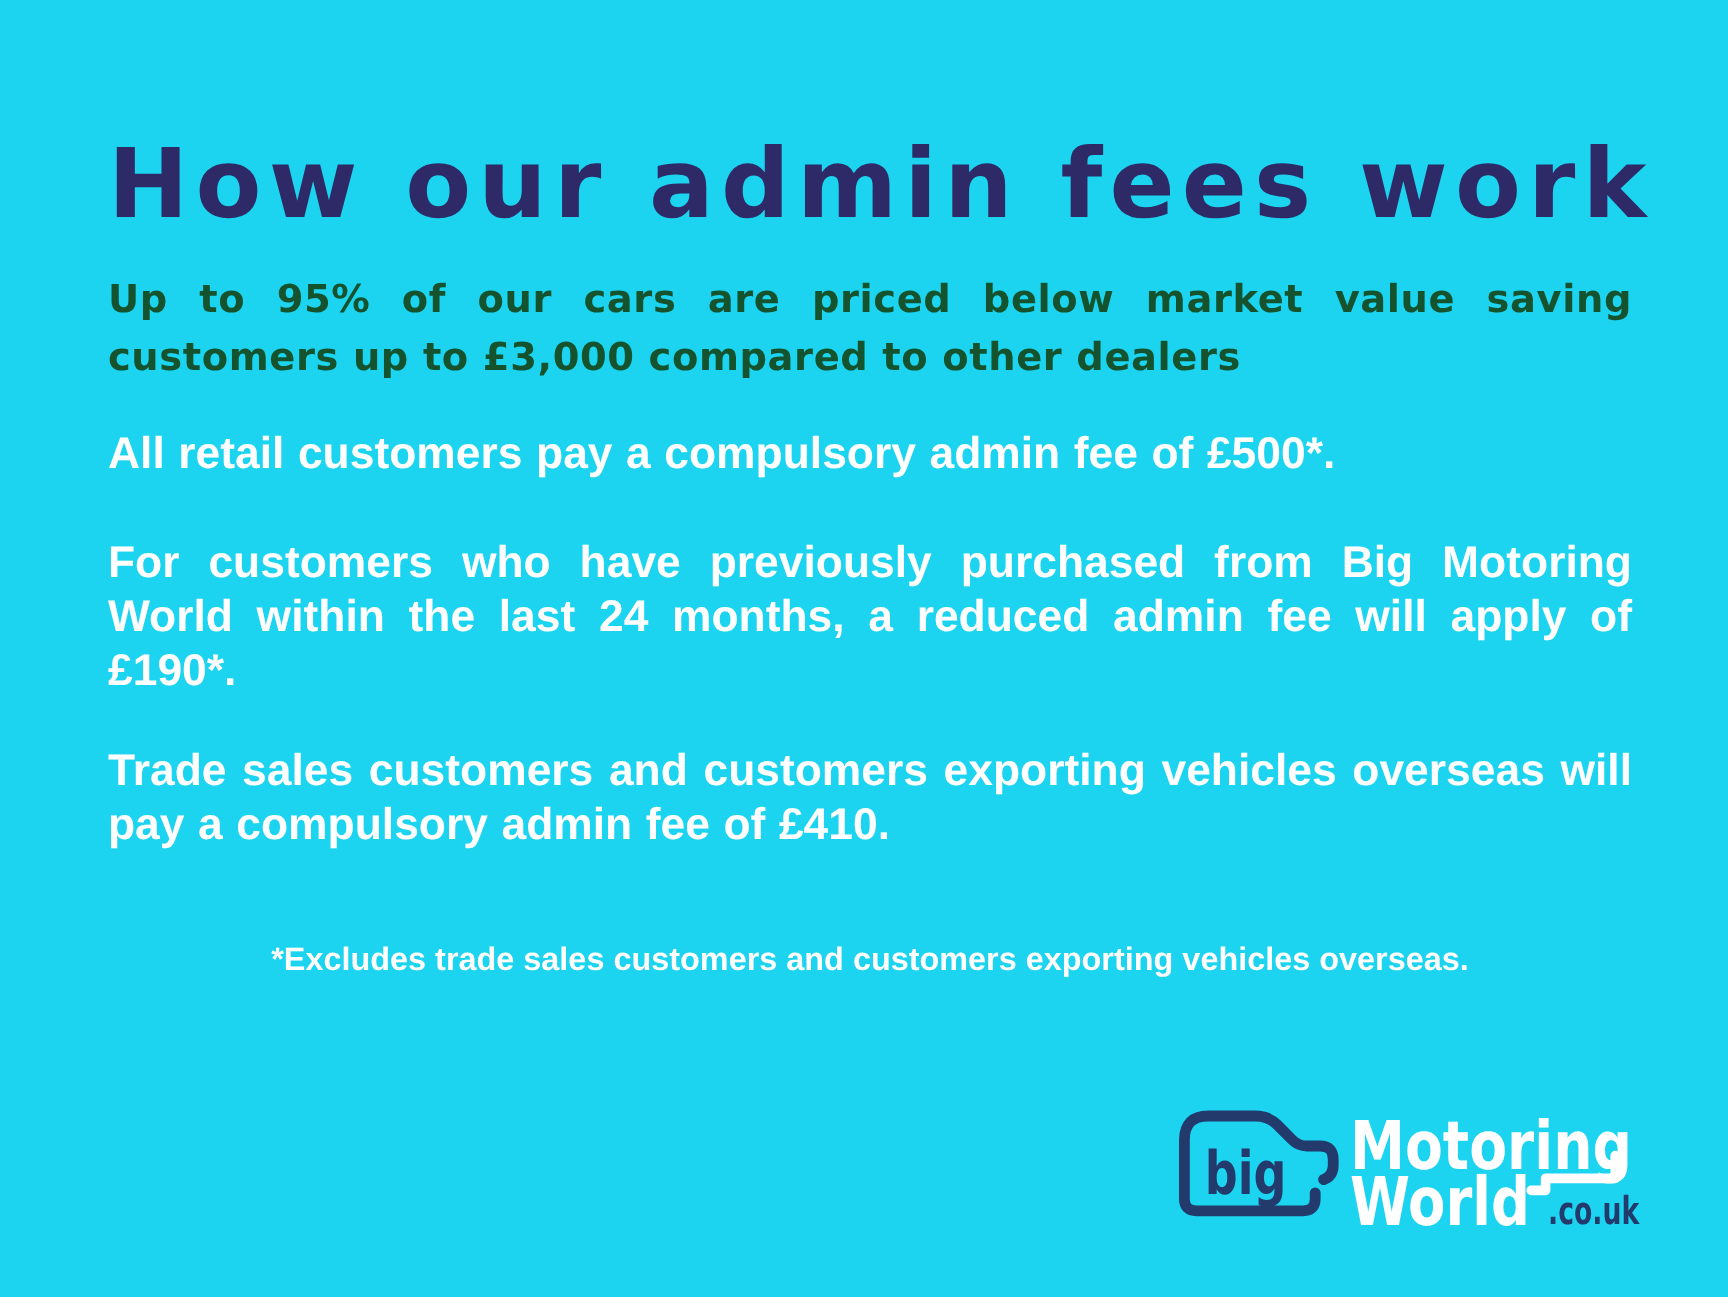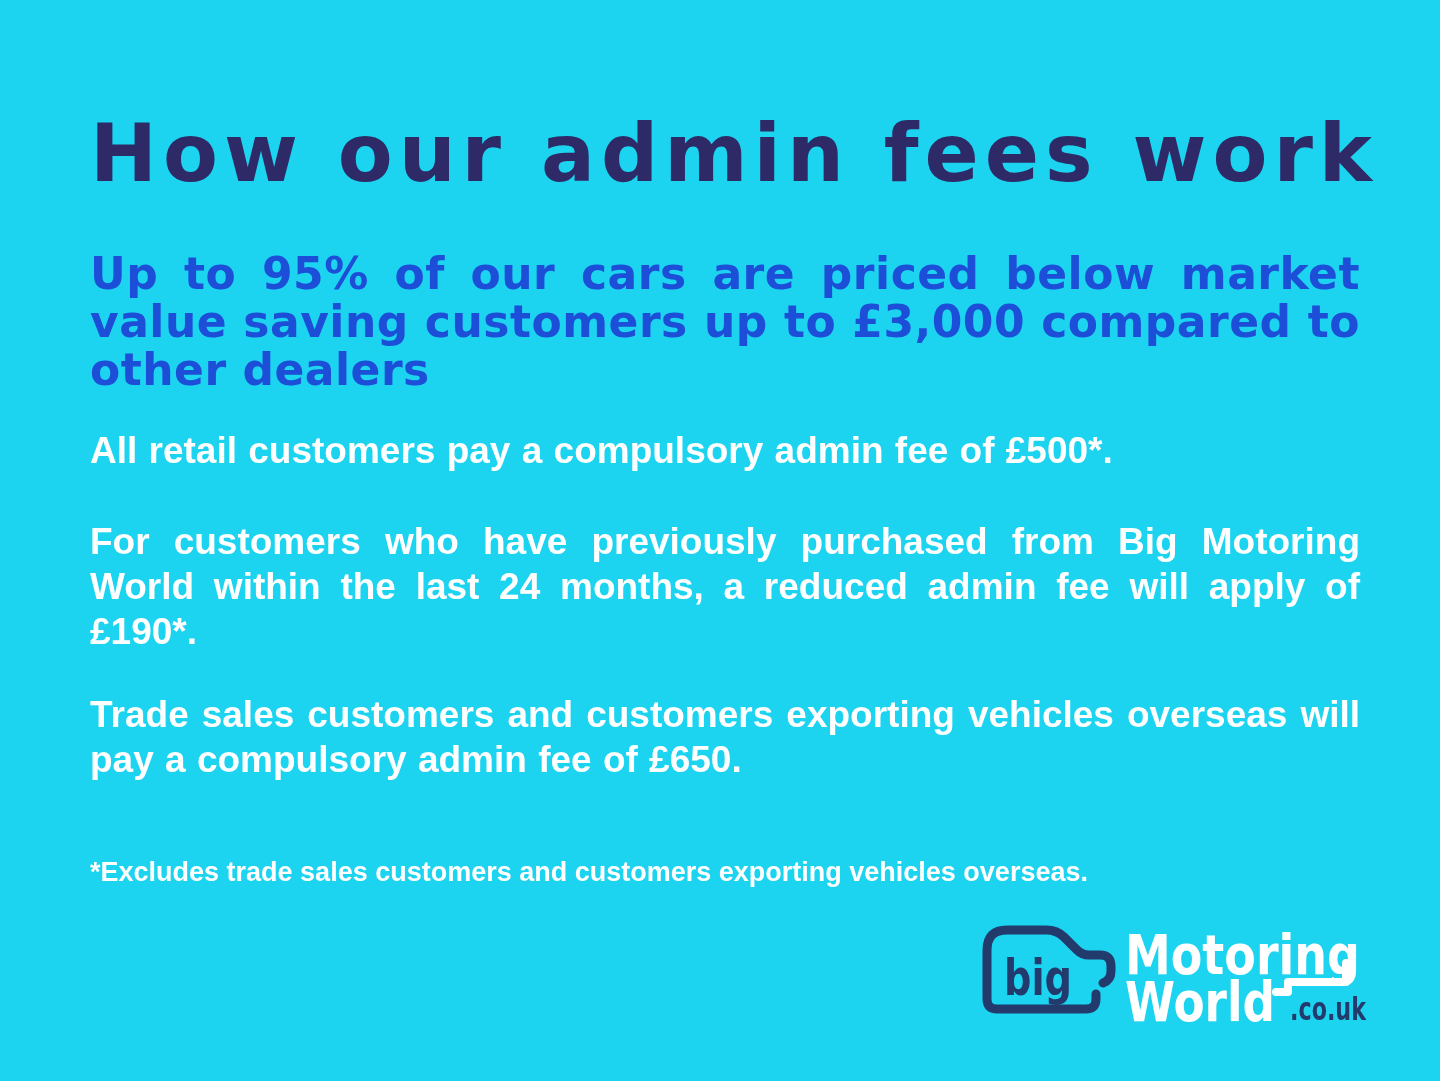--- a/index.html
+++ b/index.html
@@ -25,27 +25,27 @@
     margin: 112px 0 0 0;
     font-family: "DejaVu Sans", sans-serif;
     font-weight: bold;
     font-size: 80px;
     line-height: 1.05;
     letter-spacing: 6px;
     color: #2e2a68;
     white-space: nowrap;
   }
   .subheading {
-    margin: 54px 0 0 0;
+    margin: 29px 0 0 0;
     font-family: "DejaVu Sans", sans-serif;
     font-weight: bold;
-    font-size: 44px;
+    font-size: 32px;
     line-height: 48px;
     letter-spacing: 0.5px;
-    color: #1d4ed8;
+    color: #14532d;
     text-align: justify;
   }
   p.body-para {
     font-family: "Liberation Sans", sans-serif;
     font-weight: bold;
     font-size: 37px;
     line-height: 45px;
     word-spacing: 1px;
     color: #ffffff;
     text-align: justify;
@@ -53,21 +53,21 @@
   p.para-1 { margin: 34px 0 0 0; }
   p.para-2 { margin: 46px 0 0 0; }
   p.para-3 { margin: 38px 0 0 0; }
   .footnote {
     margin: 74px 0 0 0;
     font-family: "Liberation Sans", sans-serif;
     font-weight: bold;
     font-size: 27px;
     line-height: 32px;
     color: #ffffff;
-    text-align: left;
+    text-align: center;
   }
   .logo {
     position: absolute;
     left: 980px;
     top: 919px;
     width: 400px;
     height: 109px;
   }
   .logo svg { display: block; }
   .logo text {
@@ -82,21 +82,21 @@
   <div class="content">
 
     <h1 class="heading">How our admin fees work</h1>
 
     <p class="subheading">Up to 95% of our cars are priced below market value saving customers up to £3,000 compared to other dealers</p>
 
     <p class="body-para para-1">All retail customers pay a compulsory admin fee of £500*.</p>
 
     <p class="body-para para-2">For customers who have previously purchased from Big Motoring World within the last 24 months, a reduced admin fee will apply of £190*.</p>
 
-    <p class="body-para para-3">Trade sales customers and customers exporting vehicles overseas will pay a compulsory admin fee of £650.</p>
+    <p class="body-para para-3">Trade sales customers and customers exporting vehicles overseas will pay a compulsory admin fee of £410.</p>
 
     <p class="footnote">*Excludes trade sales customers and customers exporting vehicles overseas.</p>
   </div>
 
   <div class="logo">
     <svg width="400" height="109" viewBox="0 0 400 109">
 
       <path d="M116 75 V80 Q116 90 106 90 H17 Q7 90 7 80 V31 Q7 11 27 11 H66 Q77 11 84 18 L97 31 Q102 36 109 36 H120 Q131 36 131 47 V52 Q131 61 123 64" fill="none" stroke="#223a6c" stroke-width="9" stroke-linecap="round" stroke-linejoin="round"></path>
 
       <text x="24" y="76" font-size="50" fill="#223a6c" textLength="68" lengthAdjust="spacingAndGlyphs">big</text>

